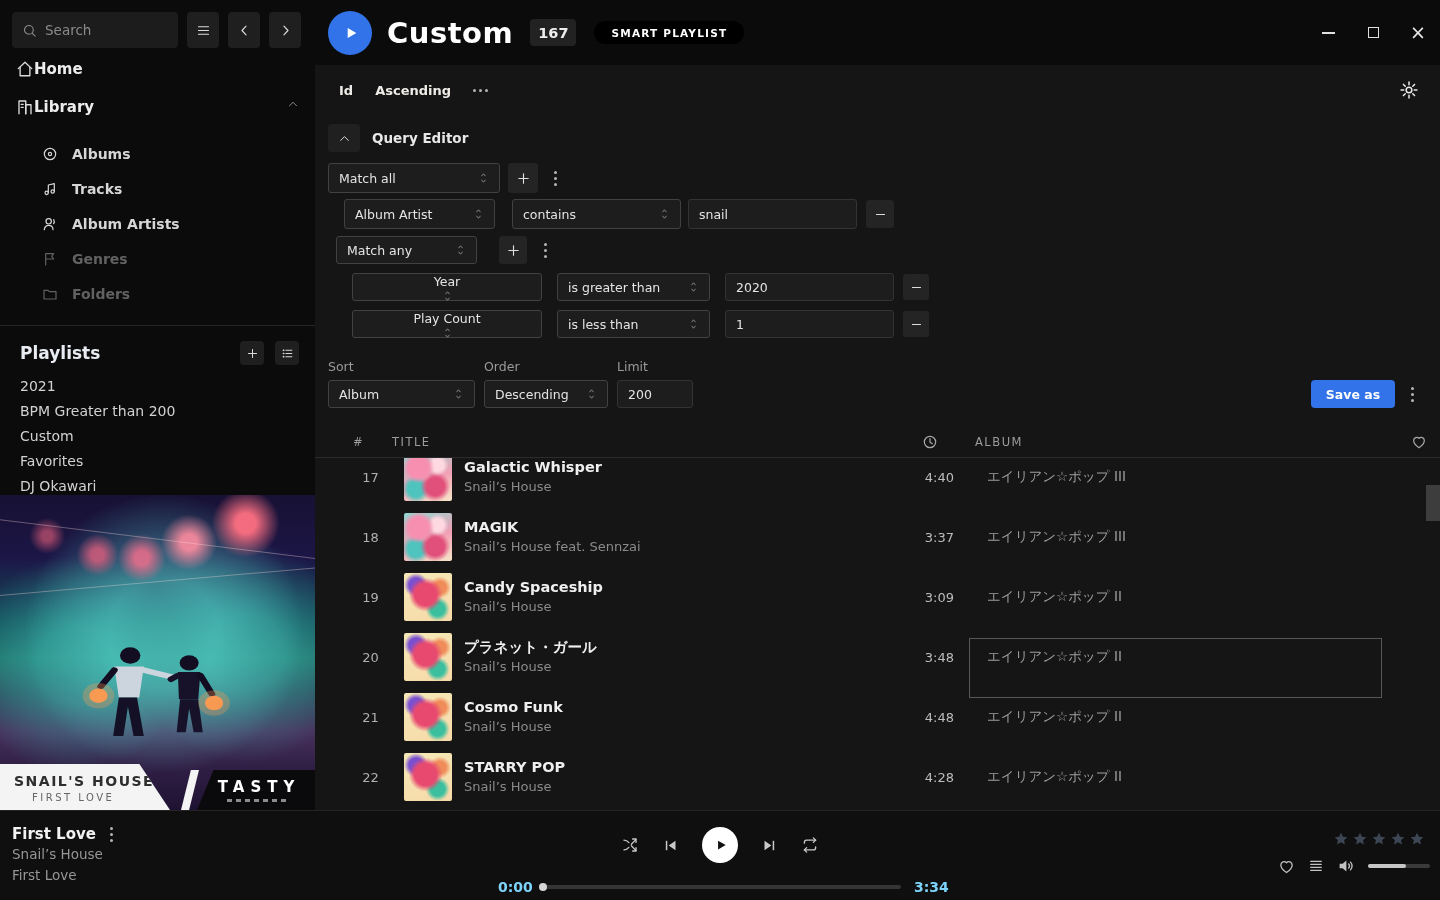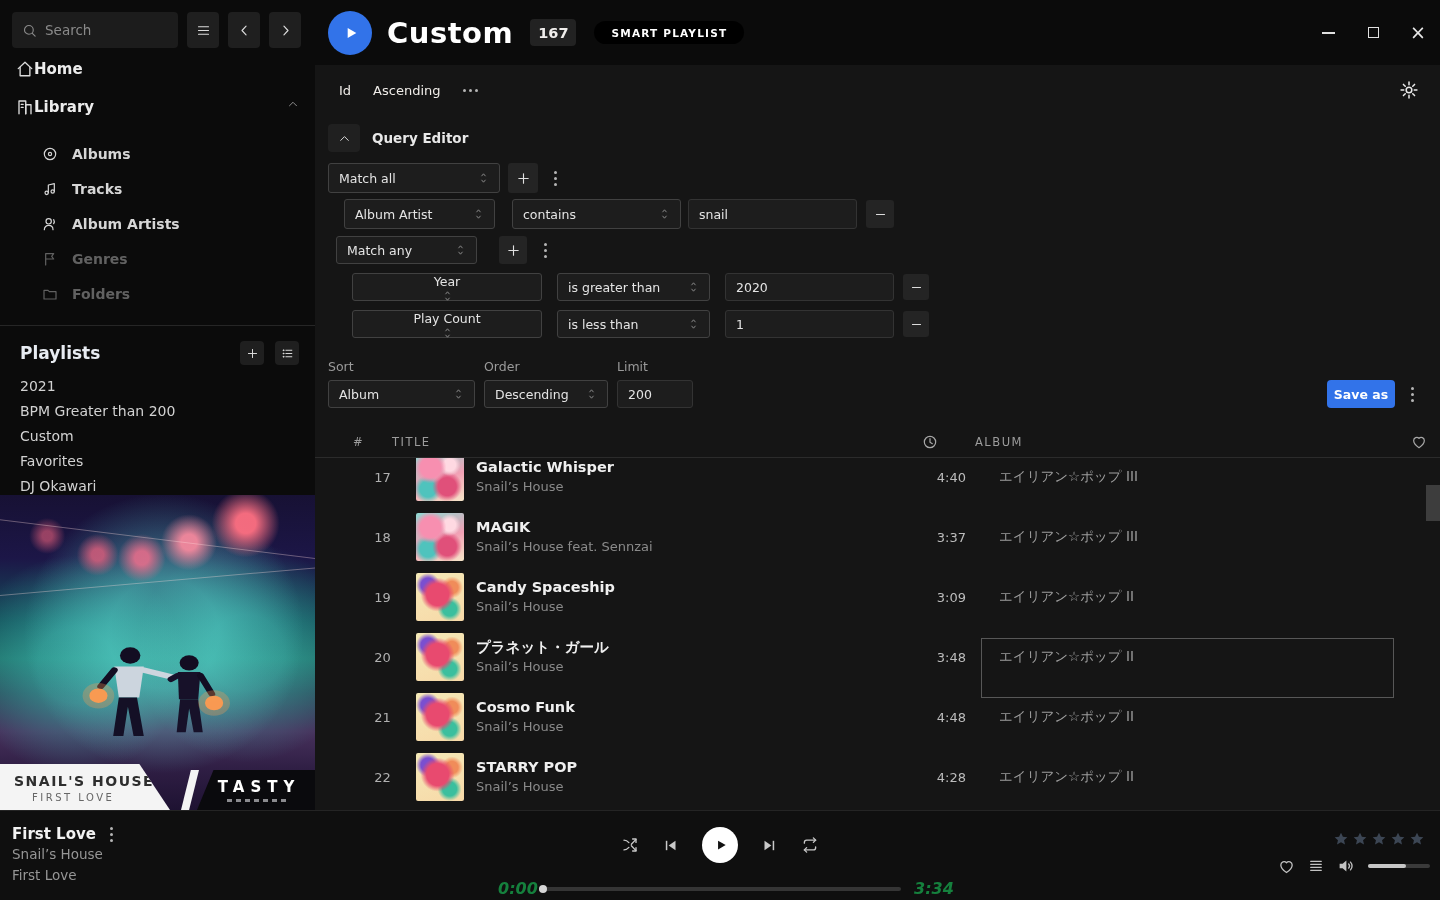--- a/index.html
+++ b/index.html
@@ -64,21 +64,21 @@
   .page-title { font-size:29px; font-weight:800; letter-spacing:.5px; margin-left:15px; color:#fff; }
   .count-badge { margin-left:17px; min-width:38px; height:27px; background:#222; border-radius:4px; display:flex; align-items:center; justify-content:center; font-size:14.5px; font-weight:600; color:#f0eeec; padding:0 8px; }
   .smart-pill { margin-left:18px; height:23px; background:#000; border-radius:12px; display:flex; align-items:center; padding:0 17px; font-size:10.5px; font-weight:bold; letter-spacing:1.2px; color:#fff; }
   .win-controls { margin-left:auto; display:flex; align-items:center; gap:29px; padding-right:14px; }
   .win-btn { width:16px; height:16px; display:flex; align-items:center; justify-content:center; color:#e0e0e0; cursor:pointer; }
   .glyph-min { width:13px; border-top:2px solid #e0e0e0; }
   .glyph-max { width:11px; height:11px; border:1.5px solid #e0e0e0; }
   .glyph-close { font-size:19px; line-height:1; color:#e8e8e8; }
 
   .toolbar { position:absolute; left:0; right:0; top:65px; height:50px; display:flex; align-items:center; padding-left:24px; gap:22px; }
-  .tb-sort { font-size:13px; font-weight:normal; color:#efece8; cursor:pointer; }
+  .tb-sort { font-size:13px; font-weight:bold; color:#efece8; cursor:pointer; }
   .dots-h, .dots-v { display:flex; gap:3px; align-items:center; justify-content:center; }
   .dots-v { flex-direction:column; }
   .dots-h i, .dots-v i { width:3px; height:3px; border-radius:50%; background:#b5b5b5; }
   .gear-btn { margin-left:auto; margin-right:21px; width:20px; height:20px; color:#eaeaea; cursor:pointer; }
 
   .qe { position:absolute; left:0; right:0; top:115px; }
   .qe-header { display:flex; align-items:center; padding-left:13px; height:28px; margin-top:9px; }
   .collapse-btn { width:32px; height:28px; background:#202020; border-radius:4px; display:flex; align-items:center; justify-content:center; color:#ddd; cursor:pointer; }
   .collapse-btn .ico { width:13px; height:13px; }
   .qe-title { margin-left:12px; font-size:13.5px; font-weight:600; color:#e8e8e8; }
@@ -99,31 +99,31 @@
   .rule2 .v { width:169px; height:28px; margin-left:15px; } .rule2 .minus { width:26px; height:26px; margin-left:9px; }
   .kebab { width:16px; height:28px; display:flex; align-items:center; justify-content:center; cursor:pointer; }
   .minus .ico { width:13px; height:13px; }
   .plus .ico { width:15px; height:15px; }
 
   .sort-row { margin-top:21px; padding:0 20px 0 13px; display:flex; align-items:flex-end; gap:9px; }
   .sort-col { display:flex; flex-direction:column; gap:6px; }
   .sort-label { font-size:12.5px; color:#9a9a9a; }
   .sort-row .sel, .sort-row .inp { height:28px; }
   .w147{width:147px;} .w124{width:124px;} .w76{width:76px;}
-  .save-btn { margin-left:auto; width:68px; height:28px; border-radius:4px; display:flex; align-items:center; justify-content:center; font-size:12.5px; font-weight:bold; color:#fff; cursor:pointer; }
+  .save-btn { margin-left:auto; width:84px; height:28px; border-radius:4px; display:flex; align-items:center; justify-content:center; font-size:12.5px; font-weight:bold; color:#fff; cursor:pointer; }
   .sort-row .kebab { height:28px; }
 
   
   .tbl-grid { display:grid; grid-template-columns:37px 63px 430px 72px 33px 403px 1fr; align-items:center; padding-left:25px; }
   .tbl-head { position:absolute; left:0; right:0; top:427px; height:31px; border-bottom:1px solid #2b2b2b; font-size:11.5px; letter-spacing:1.5px; color:#9c9c9c; }
   .th-num { text-align:center; }
   .th-title { margin-left:15px; }
   .th-clock { justify-self:end; width:16px; height:16px; margin-right:4px; color:#a8a8a8; }
   .th-heart { justify-self:end; width:16px; height:16px; margin-right:13px; color:#a8a8a8; }
-  .rows-clip { position:absolute; left:16px; right:0; top:458px; height:352px; overflow:hidden;padding-left:8px; }
+  .rows-clip { position:absolute; left:4px; right:0; top:458px; height:352px; overflow:hidden;padding-left:8px; }
   .rows-inner { position:relative; margin-top:-11px; }
   .trow { height:60px; cursor:pointer; }
   .r-num { text-align:center; font-size:13px; color:#b0b0b0; }
   .r-art { width:48px; height:48px; margin-left:15px; border-radius:2px; }
   .art3 { background:
       radial-gradient(circle at 30% 30%, #f78fb0 0 10px, transparent 16px),
       radial-gradient(circle at 70% 25%, #ffd9e2 0 6px, transparent 11px),
       radial-gradient(circle at 65% 70%, #e0507a 0 9px, transparent 15px),
       radial-gradient(circle at 25% 75%, #4fc3bd 0 8px, transparent 14px),
       linear-gradient(160deg,#8fd8d2 0%,#f2a0b5 55%,#f6e6c9 100%); }
@@ -145,21 +145,21 @@
   .player { position:absolute; left:0; right:0; bottom:0; height:90px; background:#0f0f0f; border-top:1px solid #242424; z-index:5; }
   .np { position:absolute; left:12px; top:14px; }
   .np-track-row { display:flex; align-items:center; gap:14px; }
   .np-track { font-size:15px; font-weight:600; color:#f2f2f2; }
   .np-artist, .np-album { font-size:13.5px; color:#969696; line-height:20px; margin-top:1px; }
   .ctrls { position:absolute; left:50%; top:16px; transform:translateX(-50%); display:flex; align-items:center; gap:24px; color:#c9c9c9; }
   .c-btn { width:18px; height:18px; cursor:pointer; }
   .c-play { width:36px; height:36px; border-radius:50%; background:#fff; color:#111; display:flex; align-items:center; justify-content:center; cursor:pointer; }
   .c-play .ico { width:14px; height:14px; margin-left:2px; }
   .progress { position:absolute; left:498px; top:68px; width:444px; display:flex; align-items:center; gap:13px; }
-  .p-time { font-size:16px; font-weight:600; color:#15803d; width:28px;font-style:italic; }
+  .p-time { font-size:14px; font-weight:600; color:#7dd3fc; width:28px; }
   .p-time.end { text-align:right; }
   .p-track { flex:1; height:4px; border-radius:2px; background:#353535; position:relative; cursor:pointer; }
   .p-dot { position:absolute; left:0px; top:-2px; width:8px; height:8px; border-radius:50%; background:#d6d6d6; }
   .rating { position:absolute; right:15px; top:20px; display:flex; gap:3px; color:#3c4654; }
   .star { width:16px; height:16px; cursor:pointer; }
   .pr-btns { position:absolute; right:10px; top:46px; display:flex; align-items:center; gap:13px; color:#c2c2c2; }
   .pr-ico { width:18px; height:18px; cursor:pointer; }
   .vol-track { width:62px; height:4px; border-radius:2px; background:#3a3a3a; position:relative; cursor:pointer; }
   .vol-fill { position:absolute; left:0; top:0; height:4px; border-radius:2px; background:#c6c6c6; width:38px; }
 </style>

